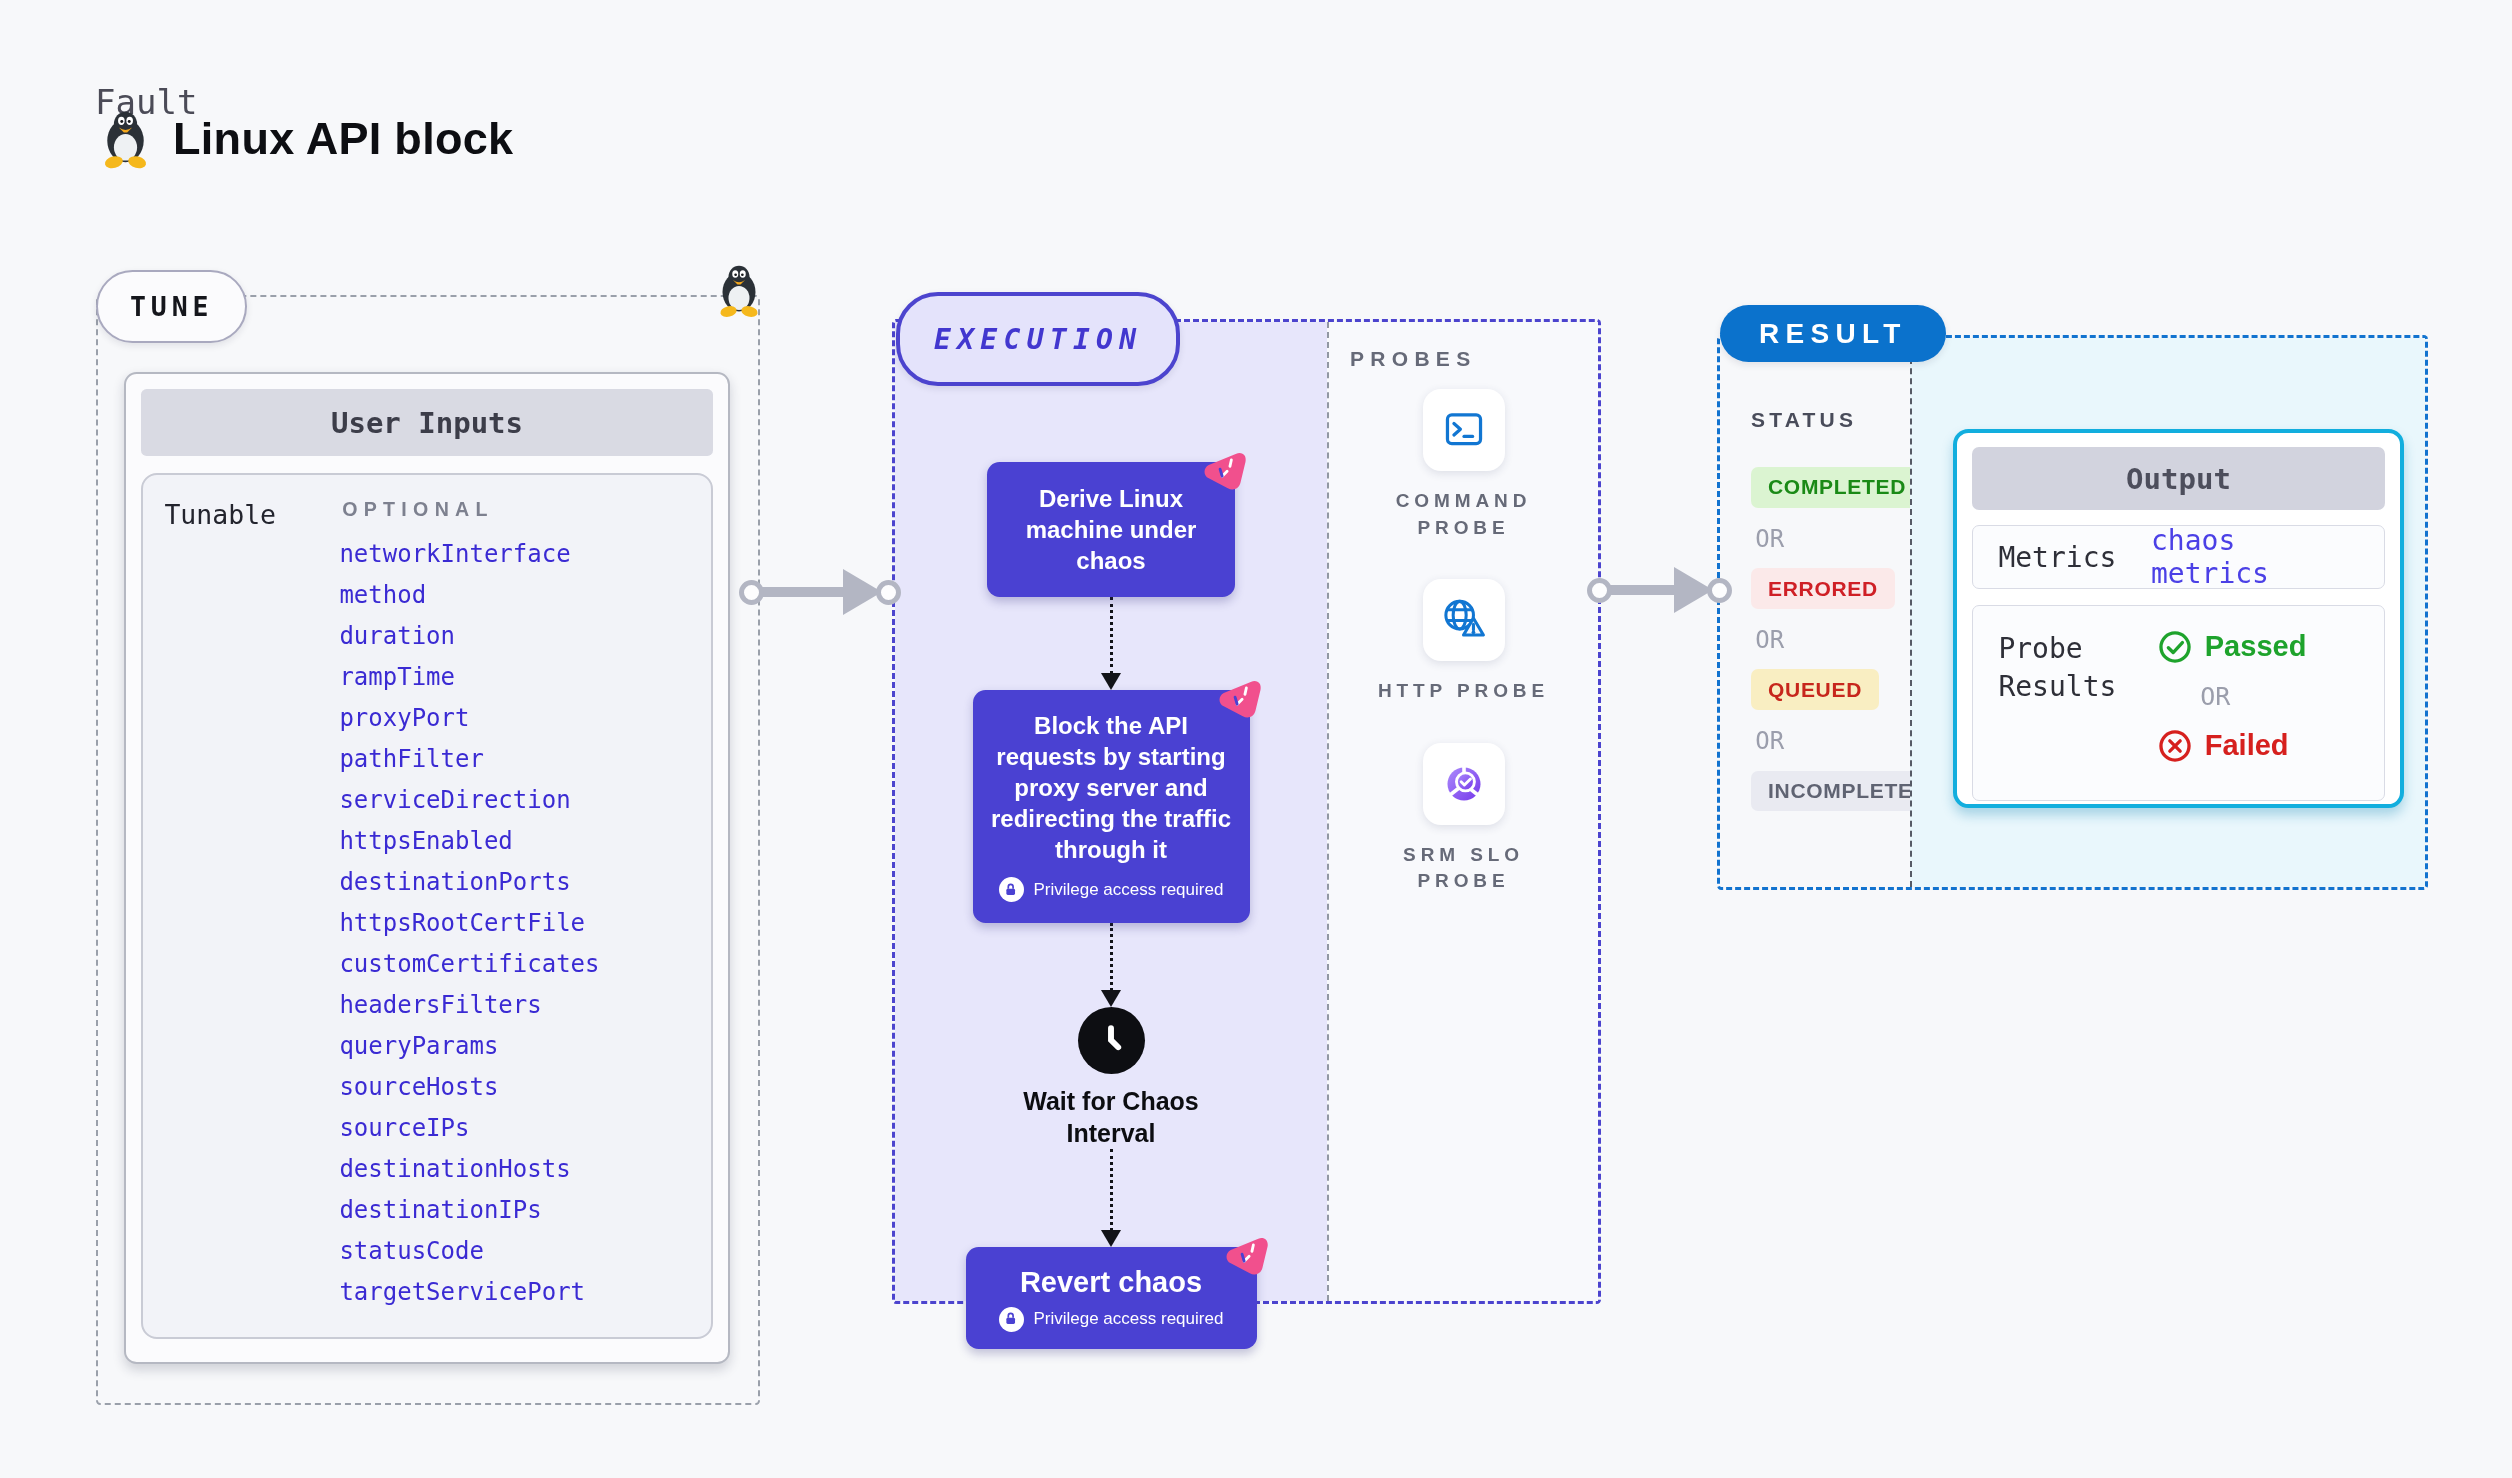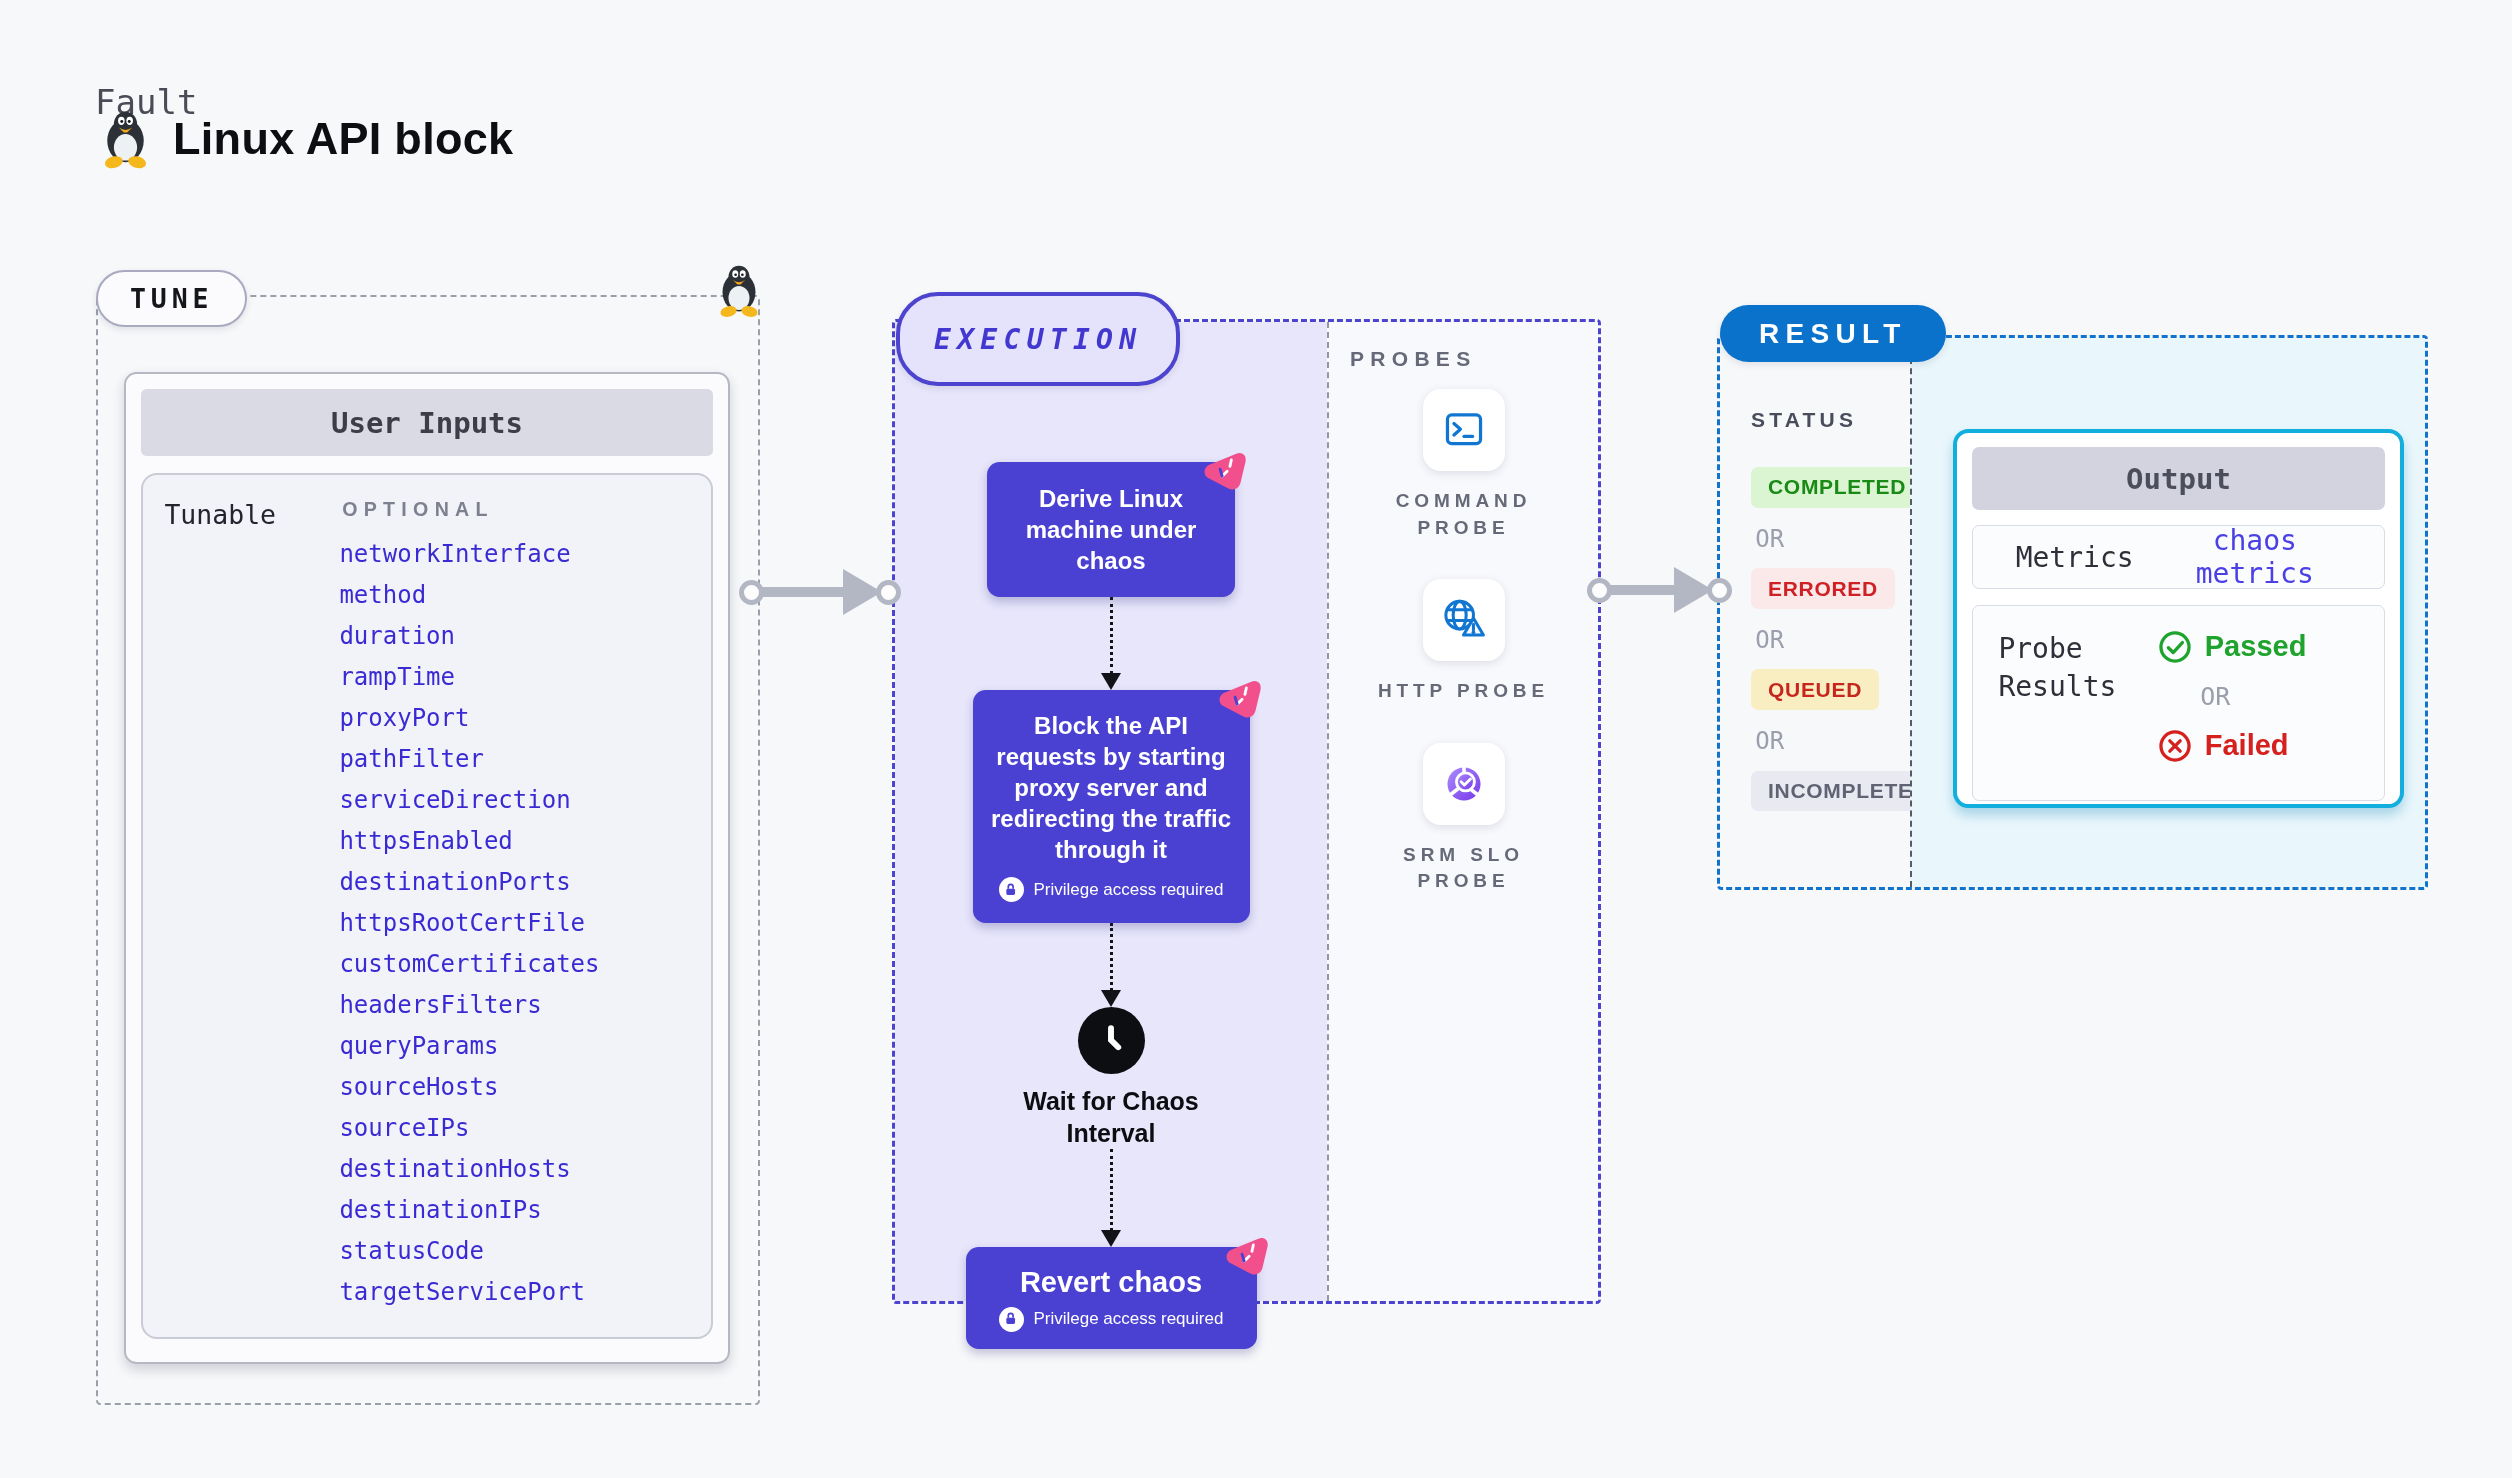--- a/index.html
+++ b/index.html
@@ -8,21 +8,21 @@
   .mono{font-family:"DejaVu Sans Mono",monospace;}
 
   
   .kicker{position:absolute;left:95px;top:50px;font-size:34px;color:#4b4b57;font-weight:500;margin-top:32px;}
   .title-row{position:absolute;left:99px;top:106px;display:flex;align-items:center;gap:21px;}
   .title-text{font-size:45px;font-weight:bold;color:#0d0e12;letter-spacing:0.3px;}
 
   
   .pill{position:absolute;display:flex;align-items:center;justify-content:center;
         border-radius:42px;font-weight:bold;z-index:5;box-shadow:0 2.8px 7px rgba(30,30,60,.10);}
-  .pill.tune{left:96px;top:270px;height:53px;padding:0 32px;background:#fbfbfd;
+  .pill.tune{left:96px;top:270px;height:53px;padding:8px 32px;background:#fbfbfd;
              border:2.8px solid #a9a9bf;font-size:26.5px;letter-spacing:4.9px;color:#15161c;}
   .pill.execution{left:896px;top:292px;height:54px;padding:16px 34px;background:#e4e3fb;
              border:4.9px solid #4c44ce;font-size:28px;letter-spacing:6.3px;color:#4237cf;font-style:italic;}
   .pill.result{left:1720px;top:305px;height:57px;padding:0 39px;background:#0b72cc;
              border:none;font-size:28px;letter-spacing:6.3px;color:#ffffff;}
 
   
   .tune-box{position:absolute;left:96px;top:295px;width:660px;height:1106px;
             border:2.8px dashed #9aa0aa;border-radius:4.2px;}
   .ui-card{position:absolute;left:124px;top:372px;width:606px;height:992px;background:#fbfbfd;
@@ -92,21 +92,21 @@
   .or-label{margin-top:17px;margin-left:4.2px;font-size:24px;color:#9b9eac;}
   .output-area{flex:1;background:#e9f7fc;border-left:2.1px dashed #565b66;position:relative;}
   .output-card{position:absolute;left:41px;top:91px;width:451px;height:379px;background:#fff;
                border:4.9px solid #12aede;border-radius:15.4px;box-sizing:border-box;
                box-shadow:0 7px 11.2px rgba(14,130,180,.30);}
   .output-header{margin:14px 15.4px 0;height:63px;background:#d2d3de;border-radius:7px;
                  display:flex;align-items:center;justify-content:center;
                  font-size:29px;font-weight:bold;color:#4d4e5c;}
   .output-row{margin:15.4px 15.4px 0;border:1.4px solid #d9dbe5;border-radius:7px;background:#fbfcfe;
               box-sizing:border-box;display:flex;}
-  .metrics-row{height:64px;align-items:center;padding:0 25px;text-align:center;}
+  .metrics-row{height:64px;align-items:center;padding:0 25px;}
   .metrics-label{font-size:28px;color:#2e2f38;width:161px;}
   .metrics-value{font-size:28px;font-weight:500;color:#4b40e6;}
   .proberes-row{height:196px;padding:24px 25px;}
   .proberes-label{font-size:28px;color:#2e2f38;width:150px;line-height:38px;}
   .res-col{display:flex;flex-direction:column;margin-left:9.8px;}
   .res-line{display:flex;align-items:center;gap:12.6px;}
   .res-passed{font-size:29px;font-weight:bold;color:#1ea32c;}
   .res-failed{font-size:29px;font-weight:bold;color:#d6201e;}
   .res-or{margin:18px 0 18px 42px;font-size:25px;color:#9b9eac;}
 </style>

